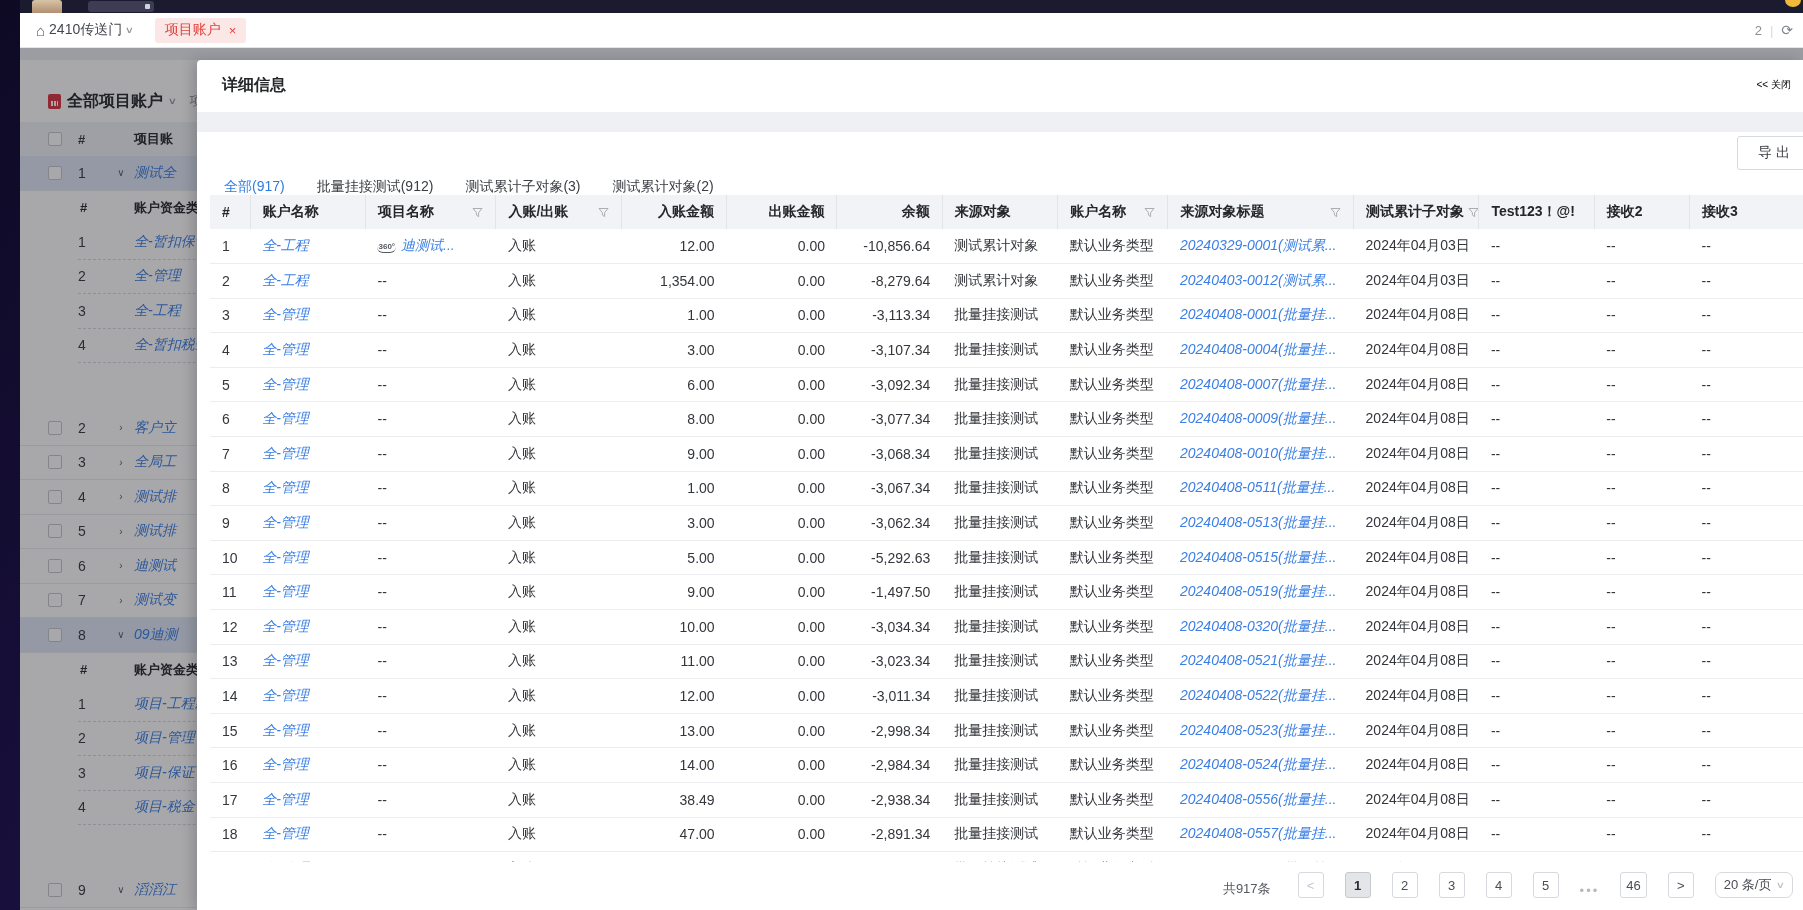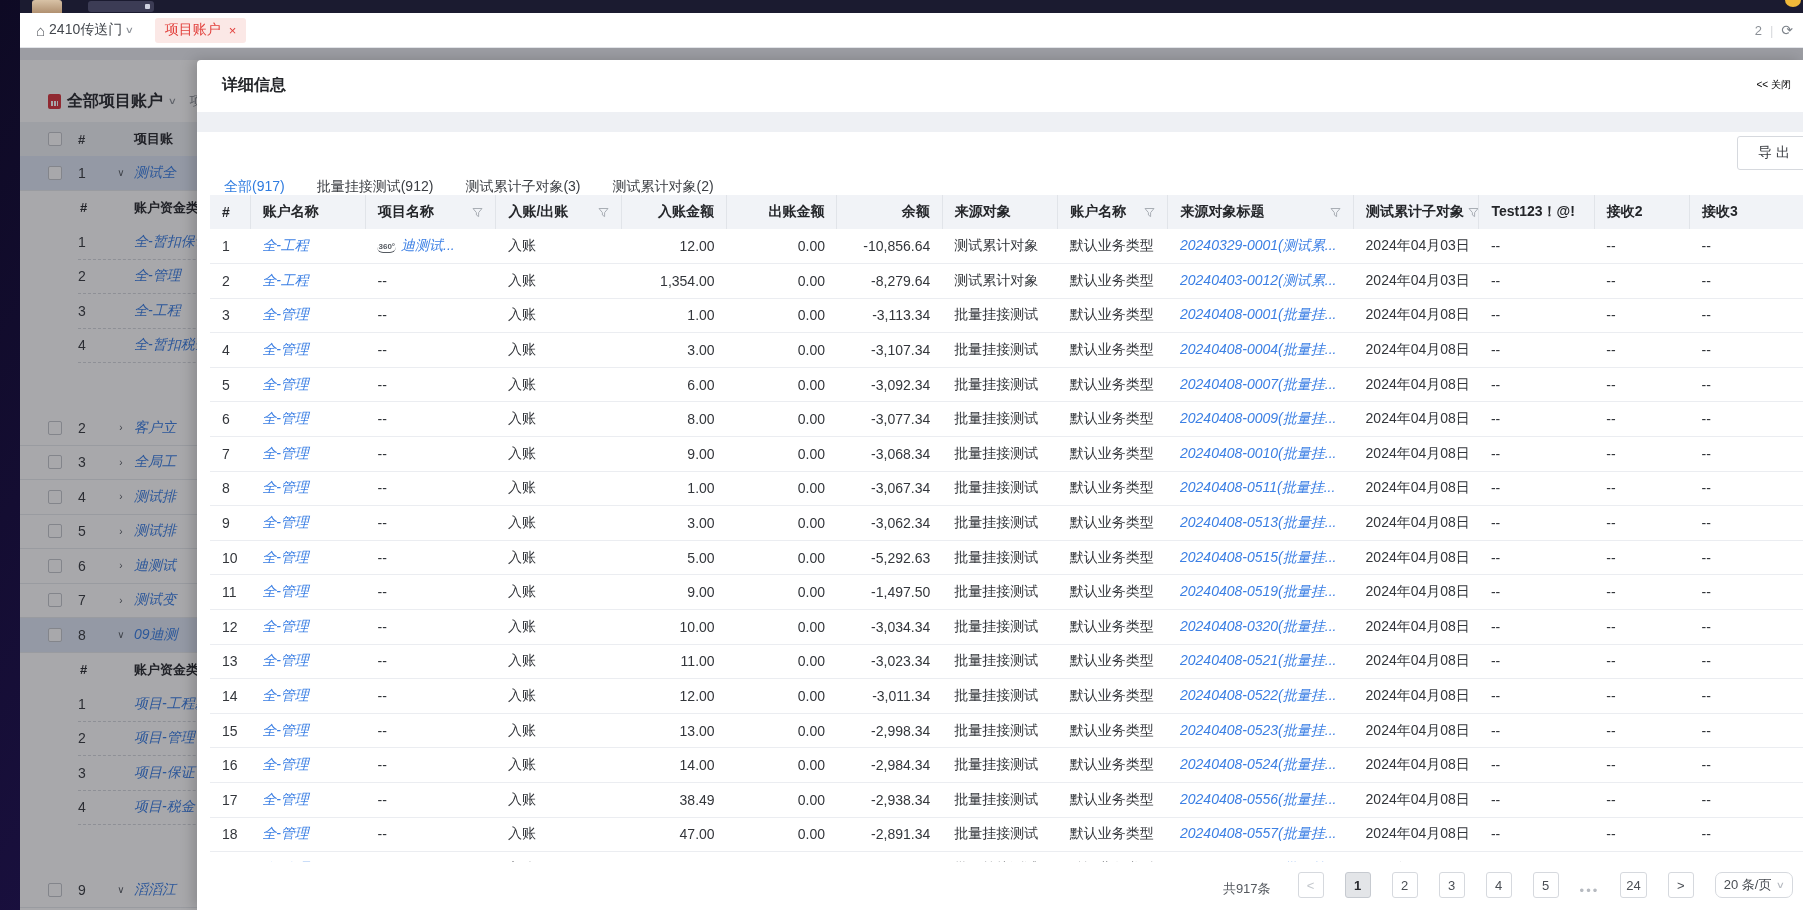--- a/index.html
+++ b/index.html
@@ -706,21 +706,21 @@
 
       <div class="pager" id="pager">
           <span class="pg-total">共917条</span>
           <span class="pg-btn disabled">&lt;</span>
           <span class="pg-btn active">1</span>
           <span class="pg-btn">2</span>
           <span class="pg-btn">3</span>
           <span class="pg-btn">4</span>
           <span class="pg-btn">5</span>
           <span class="pg-dots">•••</span>
-          <span class="pg-btn">24</span>
+          <span class="pg-btn">46</span>
           <span class="pg-btn">&gt;</span>
           <span class="pg-size">
             <span>20 条/页</span>
             <span class="caret">∨</span>
           </span>
         </div>
     </div>
 
   </div>
 </div>

